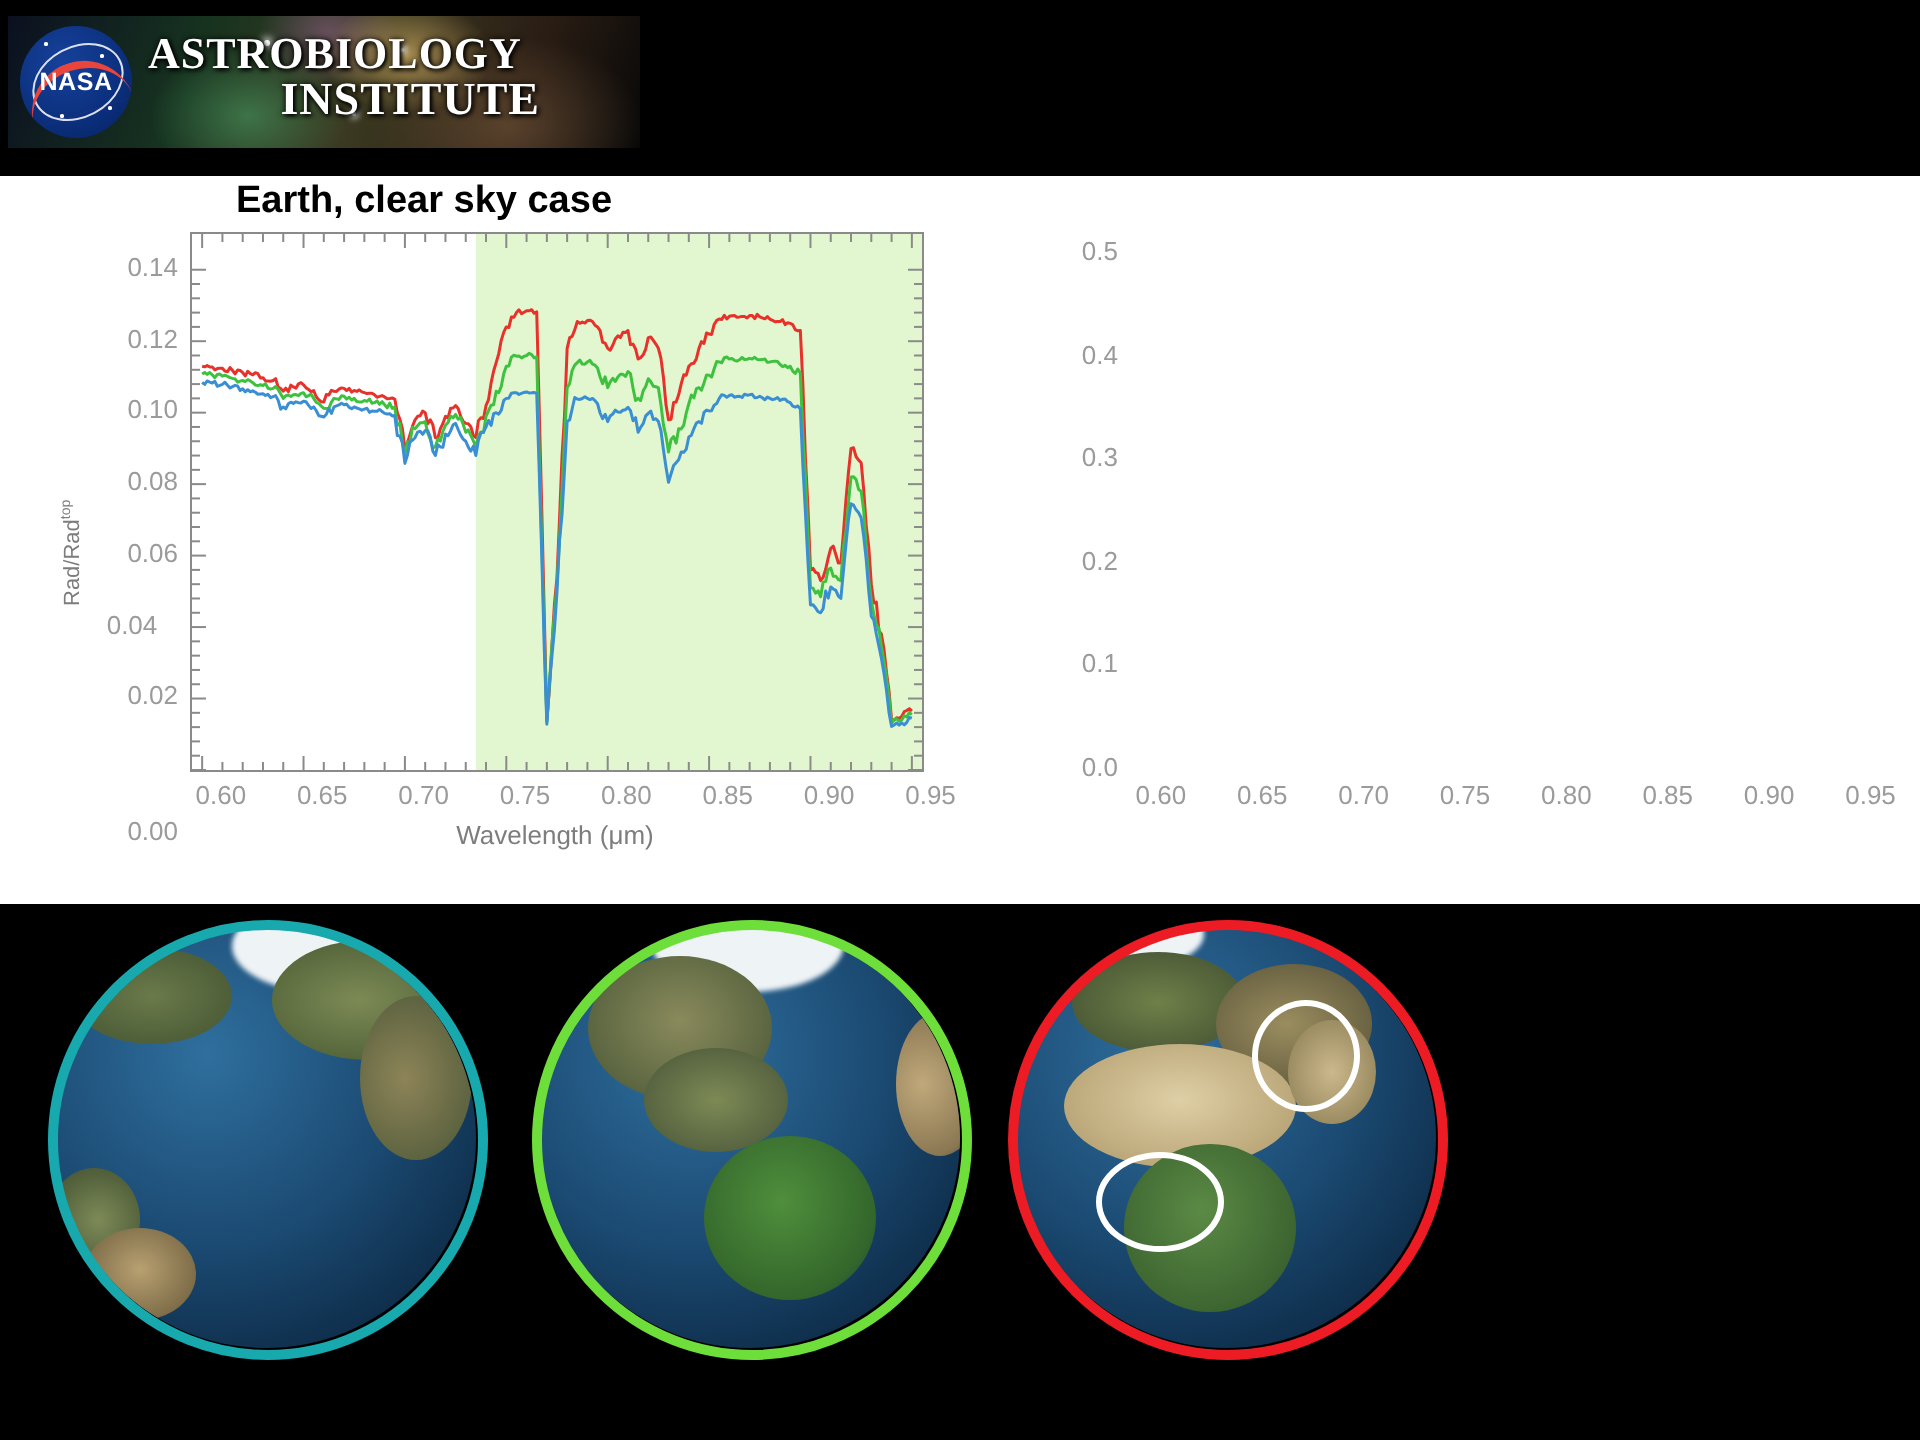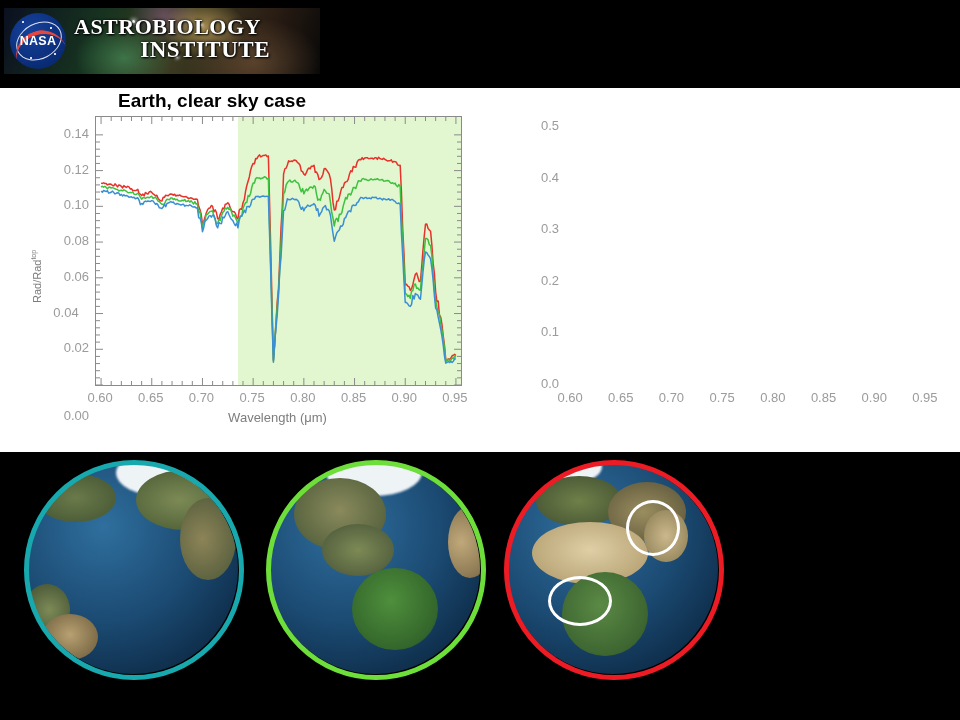--- a/index.html
+++ b/index.html
@@ -60,21 +60,21 @@
     white-space:nowrap;transform:rotate(-90deg);transform-origin:left top;}
   #ylabel-left{left:30px;top:215px;}
   .ylabel sup{font-size:7px;}
 
   .xlabel{position:absolute;color:#7d7d7d;font-size:13px;font-family:"Liberation Sans",sans-serif;
     width:365px;text-align:center;}
   #xlabel-left{left:95px;top:322px;}
 
   .ytick{position:absolute;color:#9b9b9b;font-size:13px;text-align:right;width:46px;
     font-family:"Liberation Sans",sans-serif;}
-  .xtick{position:absolute;color:#9b9b9b;font-size:13px;text-align:center;width:46px;
+  .xtick{position:absolute;color:#9b9b9b;font-size:13px;text-align:right;width:46px;
     font-family:"Liberation Sans",sans-serif;}
 
   .redge{position:absolute;text-align:center;color:#000;font-size:19px;line-height:1.08;
     font-family:"Liberation Sans",sans-serif;}
   #redge-left{left:272px;top:225px;width:130px;}
 
   
   #globes{position:absolute;left:0;top:452px;width:960px;height:268px;background:#000;}
   .globe-wrap{position:absolute;top:12px;width:210px;height:210px;}
   #globe1{left:28px;}

